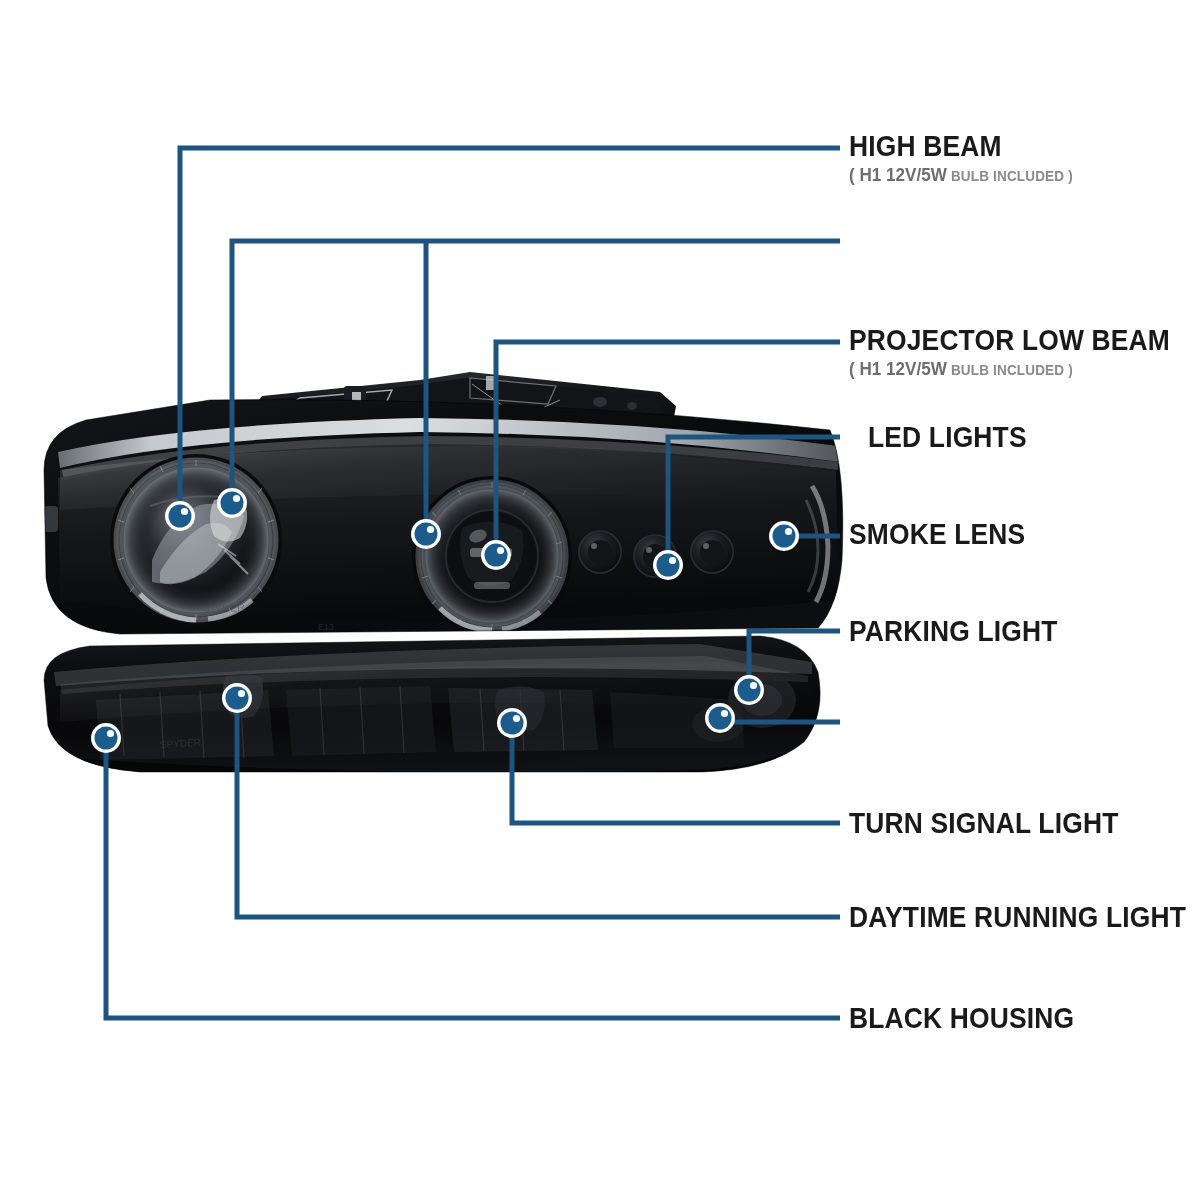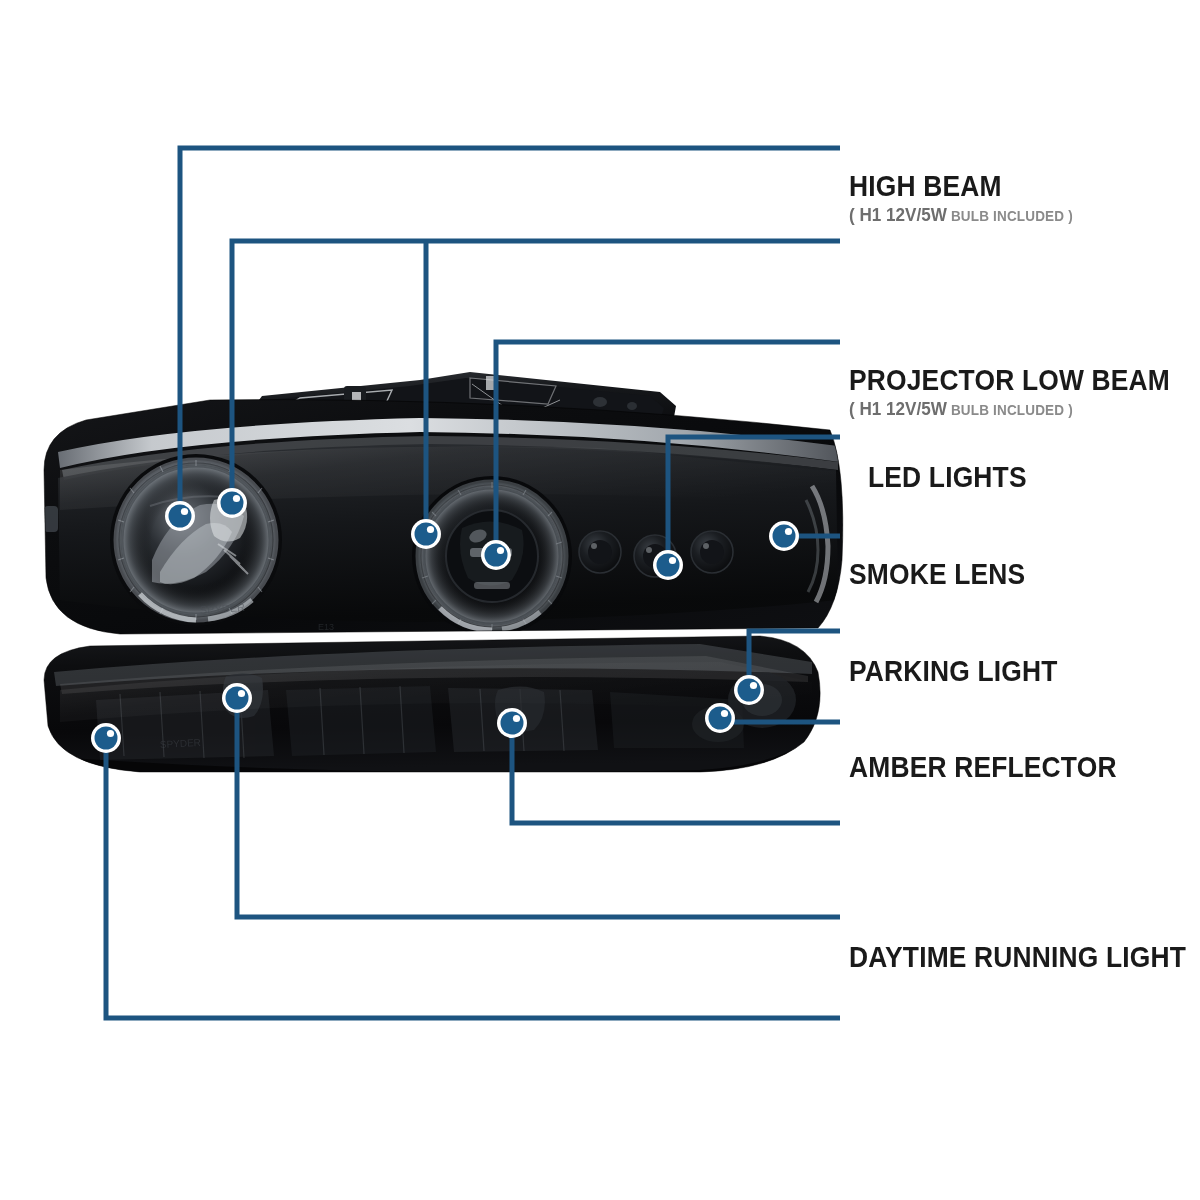--- a/index.html
+++ b/index.html
@@ -16,21 +16,20 @@
   #product-layer{z-index:1;}
   #leader-layer{z-index:3;}
   #marker-layer{z-index:4;}
 
   
   .label-block{
     position:absolute;
     z-index:5;
     white-space:nowrap;
     transform:translateY(-50%);
-    margin-top:40px;
   }
   .label-title{
     font-family:"Liberation Sans Narrow","Liberation Sans", sans-serif;
     font-weight:700;
     font-size:30px;
     letter-spacing:0.2px;
     color:#1a1a1a;
     line-height:1.02;
     transform:scaleX(0.88);
     transform-origin:left center;
@@ -405,23 +404,26 @@
   </div>
 
   <div class="label-block" style="left:849px;top:631px;">
     <div class="label-title">PARKING LIGHT</div>
   </div>
 
   <div class="label-block" style="left:849px;top:534px;">
     <div class="label-title">SMOKE LENS</div>
   </div>
 
-  <div class="label-block" style="left:849px;top:727px;">
-    <div class="label-title">AMBER REFLECTOR</div>
-  </div>
-
+
+  <div class="label-block" style="left:849px;top:823px;">
+    <div class="label-title">TURN SIGNAL LIGHT</div>
+  </div>
 
   <div class="label-block" style="left:849px;top:917px;">
     <div class="label-title">DAYTIME RUNNING LIGHT</div>
   </div>
 
+  <div class="label-block" style="left:849px;top:1018px;">
+    <div class="label-title">BLACK HOUSING</div>
+  </div>
 
 </div>
 
 </body></html>

